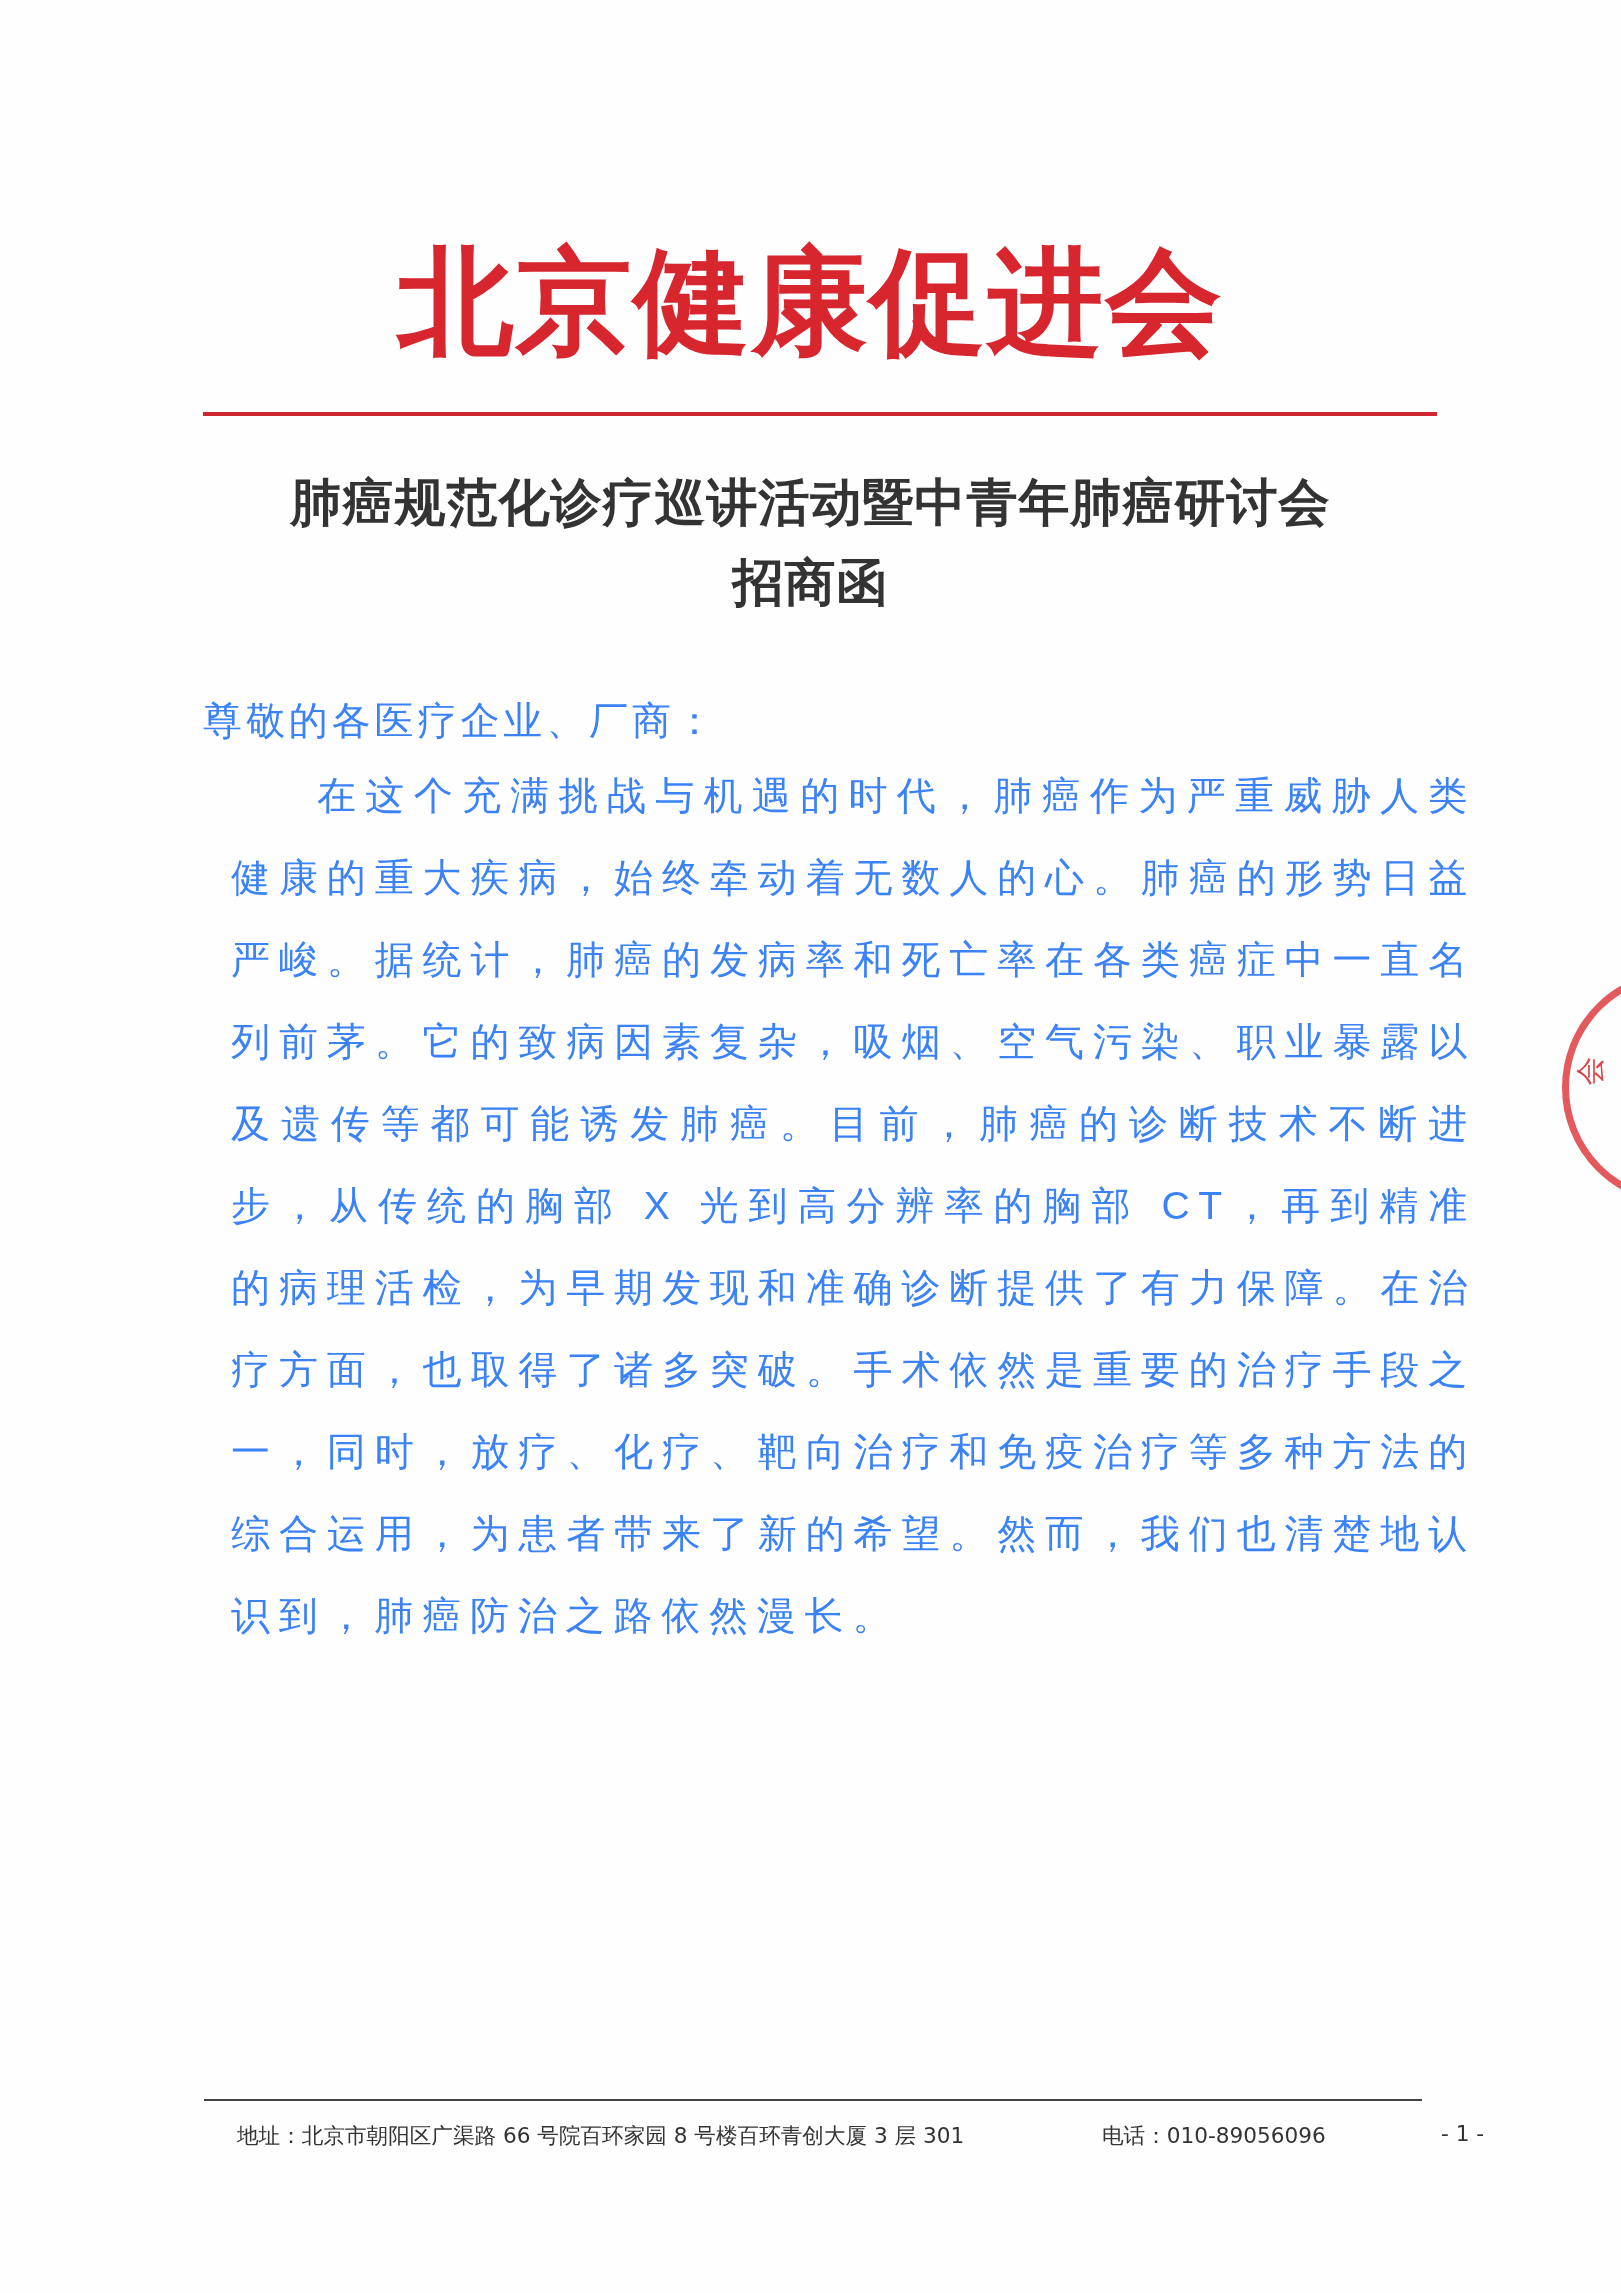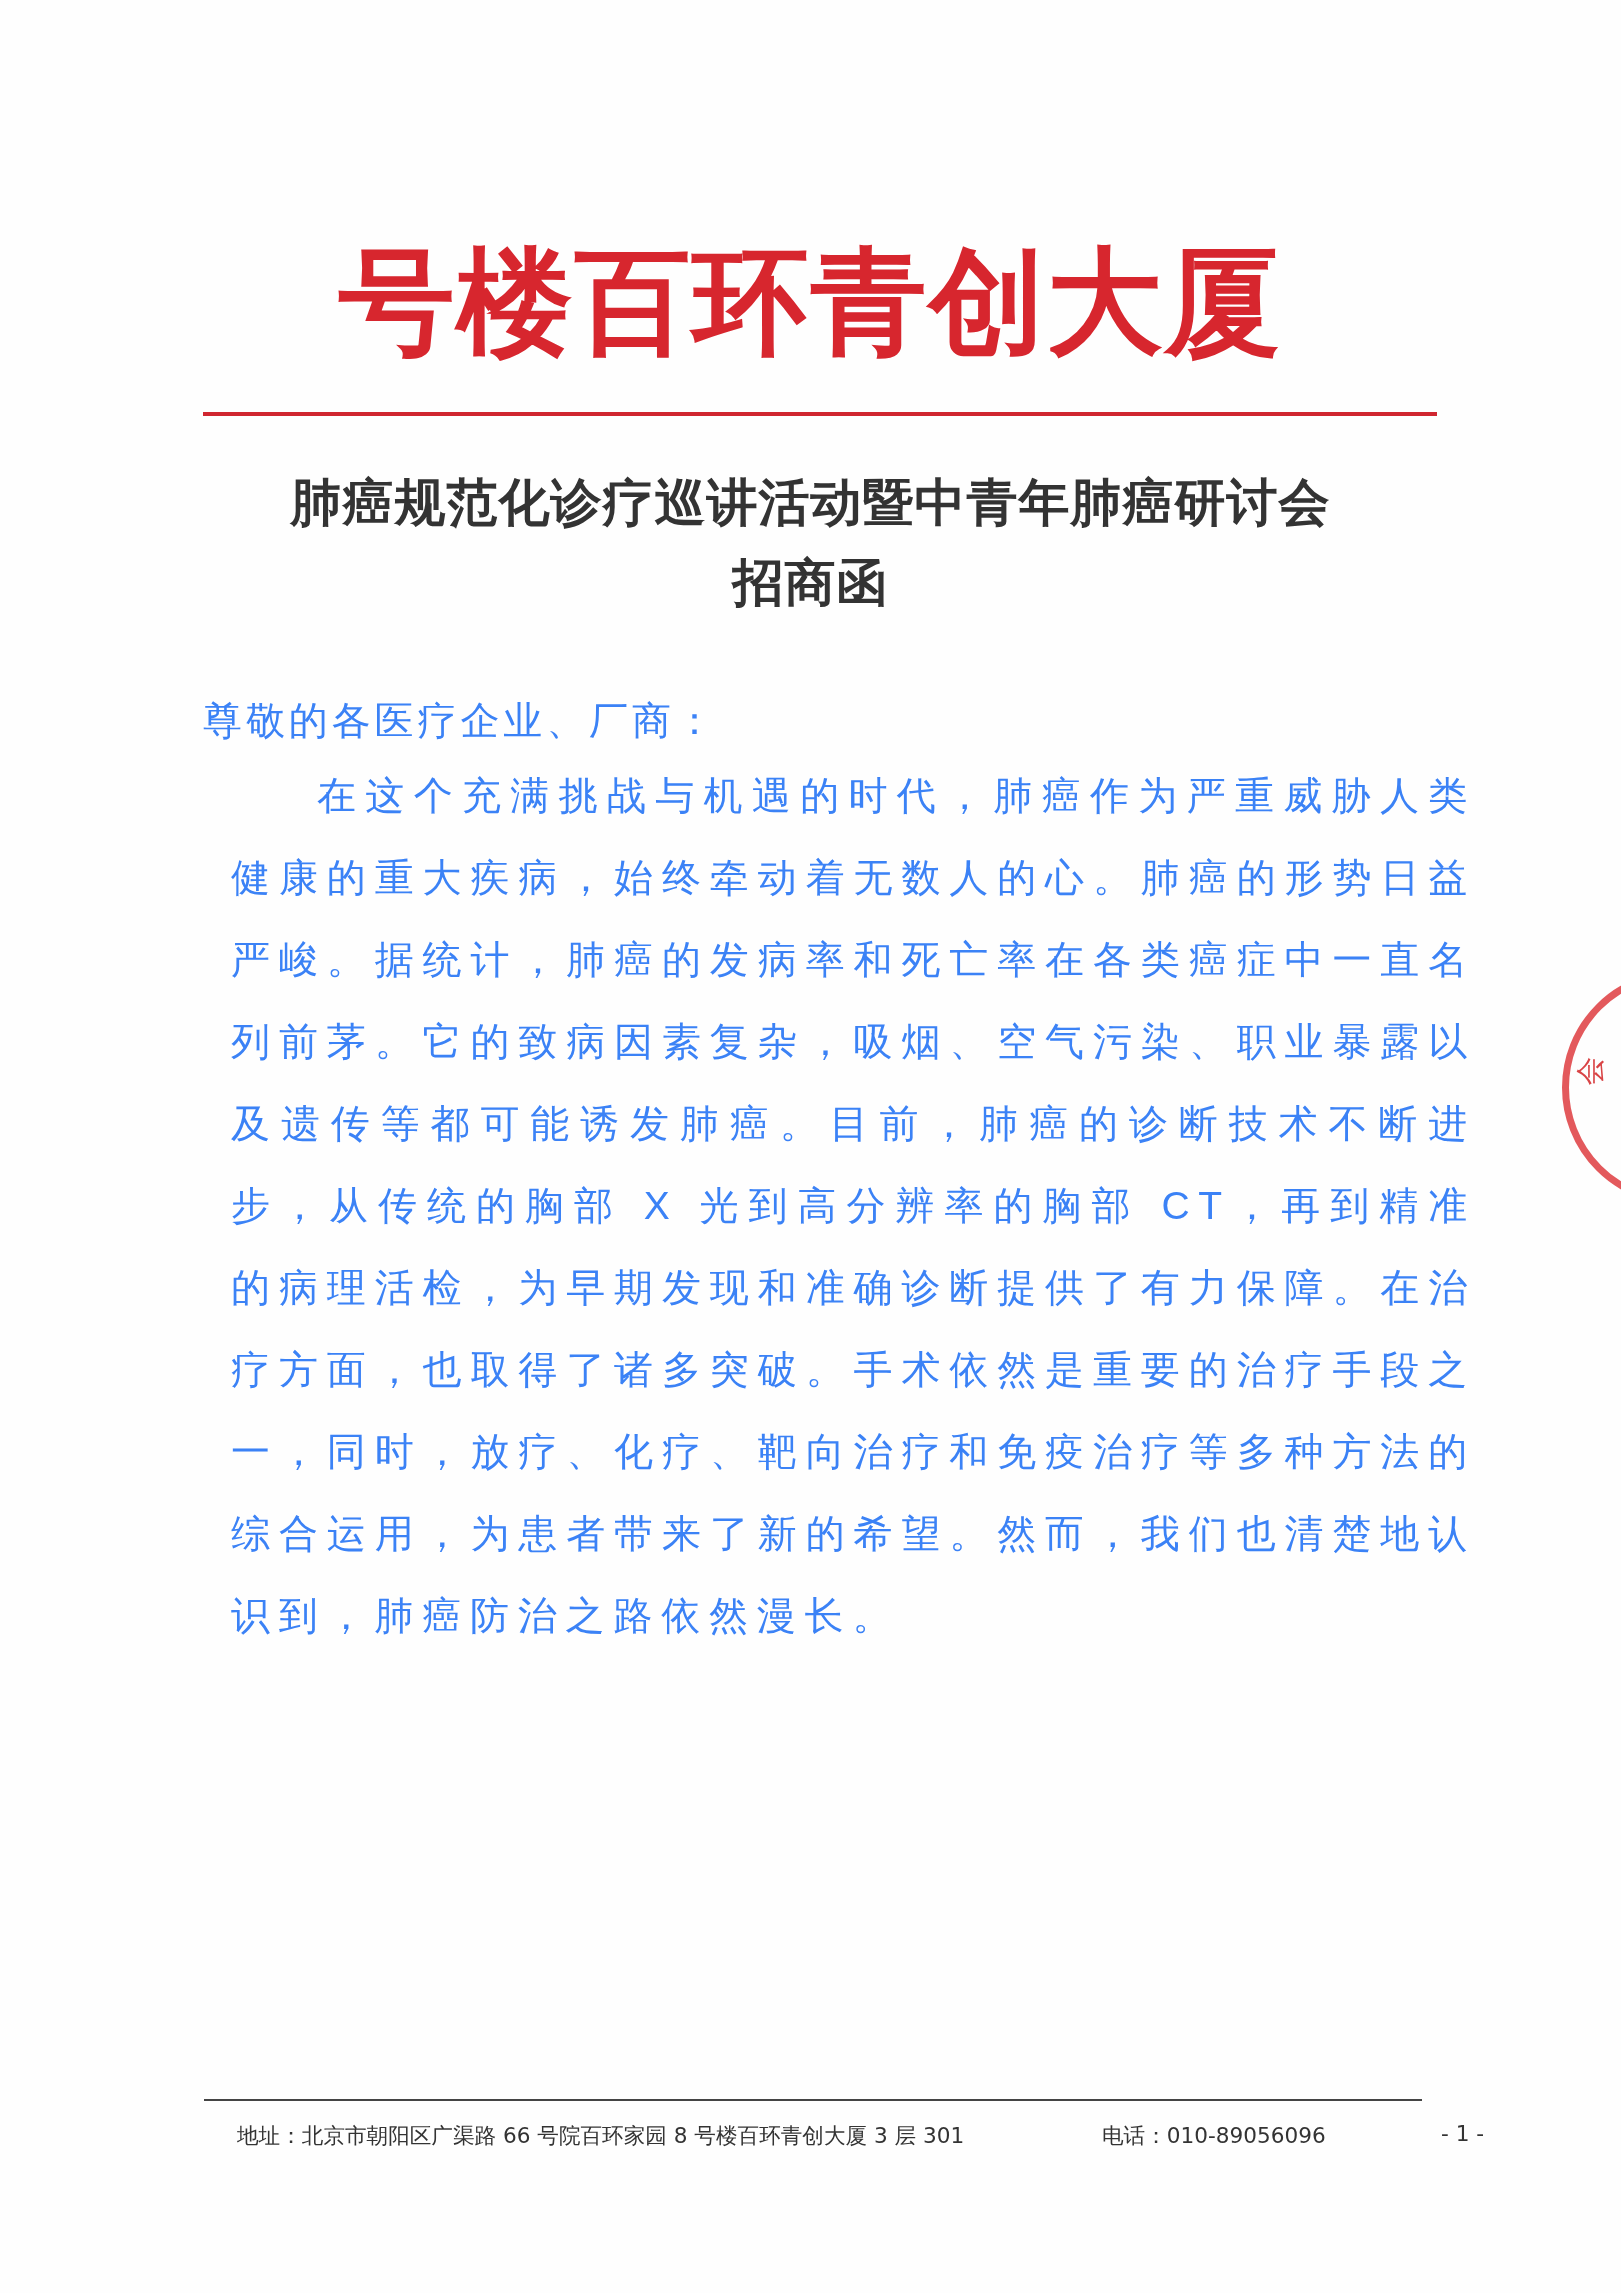--- a/index.html
+++ b/index.html
@@ -123,21 +123,21 @@
     font-size: 29px;
     color: #d94446;
     transform: rotate(-90deg);
   }
 </style>
 </head>
 <body>
 
 <div class="page">
 
-  <div class="org-header">号楼百环青创大厦</div>
+  <div class="org-header">北京健康促进会</div>
   <div class="header-rule"></div>
 
   <div class="doc-title line2">招商函</div>
   <div class="doc-title line1">肺癌规范化诊疗巡讲活动暨中青年肺癌研讨会</div>
 
   <div class="body-text salutation">尊敬的各医疗企业、厂商：</div>
 
   <div class="body-text para1">在这个充满挑战与机遇的时代，肺癌作为严重威胁人类健康的重大疾病，始终牵动着无数人的心。肺癌的形势日益严峻。据统计，肺癌的发病率和死亡率在各类癌症中一直名列前茅。它的致病因素复杂，吸烟、空气污染、职业暴露以及遗传等都可能诱发肺癌。目前，肺癌的诊断技术不断进步，从传统的胸部 X 光到高分辨率的胸部 CT，再到精准的病理活检，为早期发现和准确诊断提供了有力保障。在治疗方面，也取得了诸多突破。手术依然是重要的治疗手段之一，同时，放疗、化疗、靶向治疗和免疫治疗等多种方法的综合运用，为患者带来了新的希望。然而，我们也清楚地认识到，肺癌防治之路依然漫长。</div>
 
 

